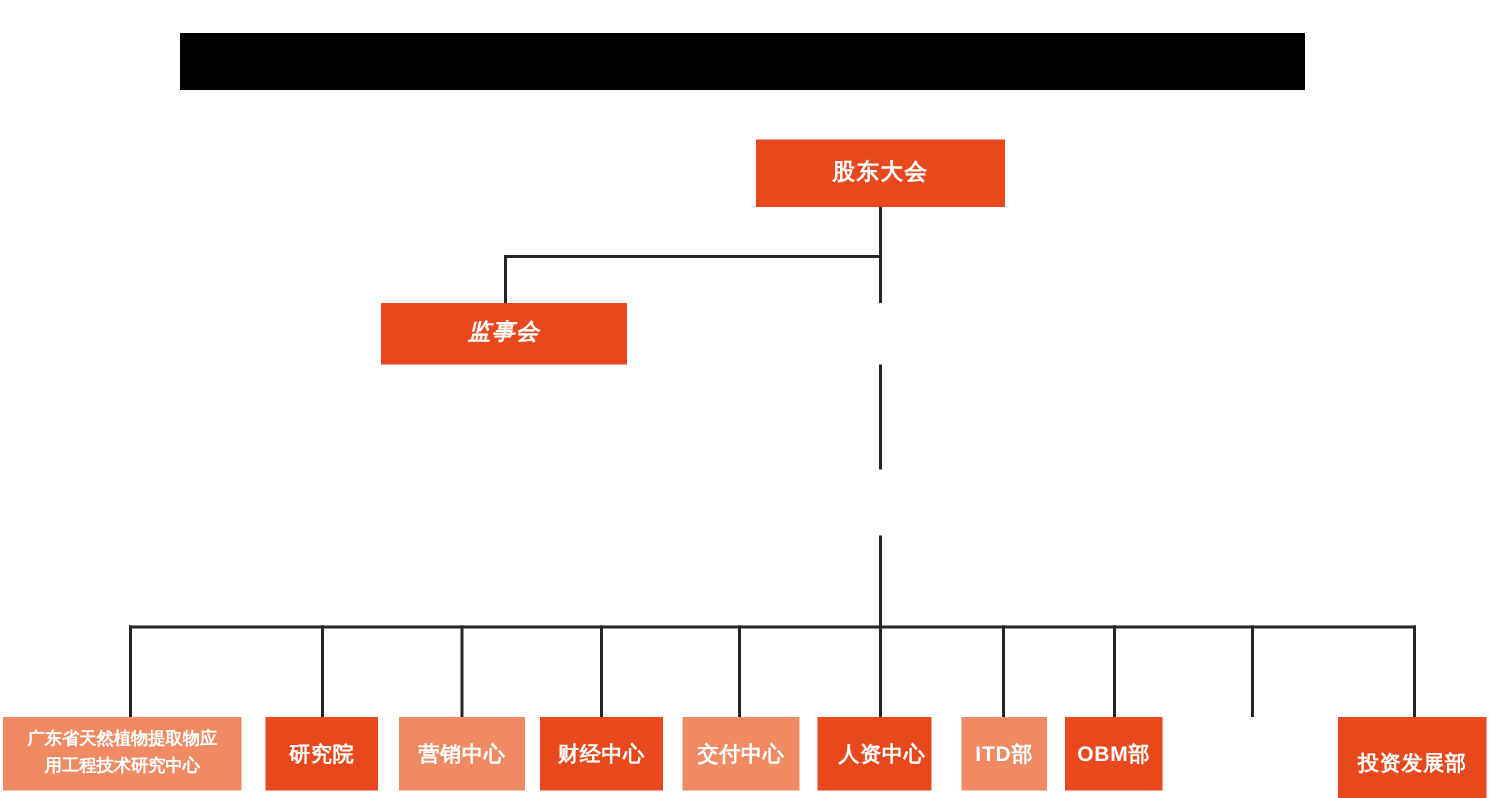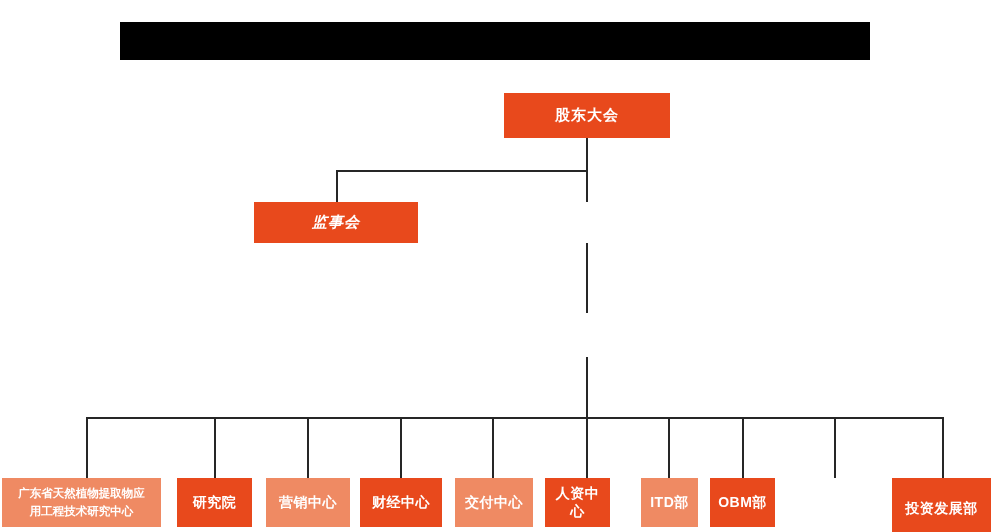--- a/index.html
+++ b/index.html
@@ -118,21 +118,21 @@
   </div>
 
   <div class="node dark leaf" style="left:360px; top:478px; width:82px; height:49px;">
     <span class="label">财经中心</span>
   </div>
 
   <div class="node light leaf" style="left:455px; top:478px; width:78px; height:49px;">
     <span class="label">交付中心</span>
   </div>
 
-  <div class="node dark leaf" style="left:545px; top:478px; width:65px; height:49px;">
+  <div class="node dark leaf" style="left:545px; top:478px; width:76px; height:49px;justify-content:flex-end;">
     <span class="label">人资中心</span>
   </div>
 
   <div class="node light leaf" style="left:641px; top:478px; width:57px; height:49px;">
     <span class="label">ITD部</span>
   </div>
 
   <div class="node dark leaf" style="left:710px; top:478px; width:65px; height:49px;">
     <span class="label">OBM部</span>
   </div>

